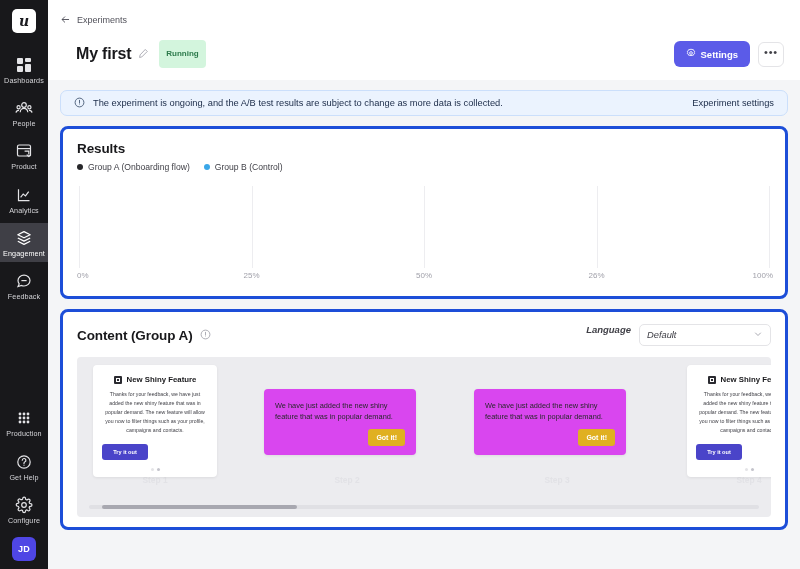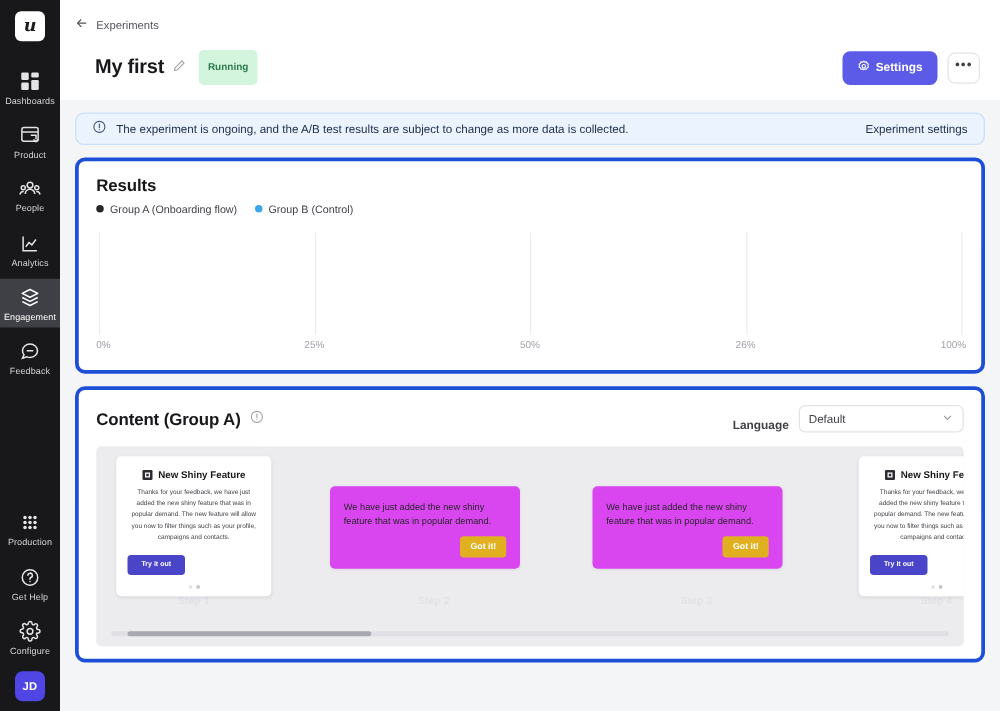--- a/index.html
+++ b/index.html
@@ -92,21 +92,21 @@
   .legend-txt { font-size: 8.6px; color: #3f3f46; }
 
   .chart { margin-top: 14px; position: relative; height: 100px; }
   .chart-plot { position: relative; height: 82px; margin: 0 2px; }
   .gridline { position: absolute; top: 0; bottom: 0; width: 1px; background: #ededf0; }
   .chart-axis { position: relative; height: 16px; margin: 0 2px; }
   .tick { position: absolute; top: 3px; font-size: 8px; color: #a1a1aa; transform: translateX(-50%); white-space: nowrap; }
 
   .content-head { display: flex; align-items: center; }
   .info-i { margin-left: 7px; display: block; cursor: pointer; }
-  .lang-wrap { margin-left: auto; display: flex; align-items: flex-end; gap: 8px; }
+  .lang-wrap { margin-left: auto; display: flex; align-items: flex-start; gap: 8px; font-style: italic; }
   .lang-label { font-size: 9.5px; color: #3f3f46; font-weight: 600; }
   .lang-select {
     width: 132px; height: 22px; border: 1px solid #e4e4e7; border-radius: 5px;
     background: #fff; display: flex; align-items: center; padding: 0 7px;
     font-size: 9.3px; color: #3f3f46; cursor: pointer; position: relative;
   }
   .lang-select .chev { margin-left: auto; }
 
   
   .preview-strip {
@@ -182,40 +182,40 @@
             <rect x="2" y="10" width="6" height="6" rx="1"></rect>
               <rect x="10" y="8" width="6" height="8" rx="1"></rect>
           </svg>
         </span>
         <span class="lbl">Dashboards</span>
       </a>
 
       <a class="nav-item">
         <span class="ico">
           <svg viewBox="0 0 18 18" width="18" height="18" fill="none" stroke="#e4e4e7" stroke-width="1.2">
-            <rect x="2.5" y="3" width="13" height="11" rx="1.6"></rect>
-              <path d="M2.5 6.6h13"></path>
-            <path d="M9.6 9.2h4.2v3.4"></path>
-              <path d="M11.7 12.6l2.1 1.8 2.1-1.8"></path>
-          </svg>
-        </span>
-        <span class="lbl">Product</span>
-      </a>
-
-      <a class="nav-item">
-        <span class="ico">
-          <svg viewBox="0 0 18 18" width="18" height="18" fill="none" stroke="#e4e4e7" stroke-width="1.2">
             <circle cx="9" cy="6" r="2.3"></circle>
               <path d="M5.2 13.2a3.8 3.8 0 0 1 7.6 0"></path>
             <circle cx="3.6" cy="8.2" r="1.6"></circle>
               <circle cx="14.4" cy="8.2" r="1.6"></circle>
             <path d="M1 13.6a2.8 2.8 0 0 1 3-2.3M17 13.6a2.8 2.8 0 0 0-3-2.3"></path>
           </svg>
         </span>
         <span class="lbl">People</span>
+      </a>
+
+      <a class="nav-item">
+        <span class="ico">
+          <svg viewBox="0 0 18 18" width="18" height="18" fill="none" stroke="#e4e4e7" stroke-width="1.2">
+            <rect x="2.5" y="3" width="13" height="11" rx="1.6"></rect>
+              <path d="M2.5 6.6h13"></path>
+            <path d="M9.6 9.2h4.2v3.4"></path>
+              <path d="M11.7 12.6l2.1 1.8 2.1-1.8"></path>
+          </svg>
+        </span>
+        <span class="lbl">Product</span>
       </a>
 
       <a class="nav-item">
         <span class="ico">
           <svg viewBox="0 0 18 18" width="18" height="18" fill="none" stroke="#e4e4e7" stroke-width="1.2">
             <path d="M3.5 3.2v11.4h11"></path>
               <path d="M5.6 11.4l2.6-3.4 2.3 1.9 3.2-4.3"></path>
           </svg>
         </span>
         <span class="lbl">Analytics</span>

